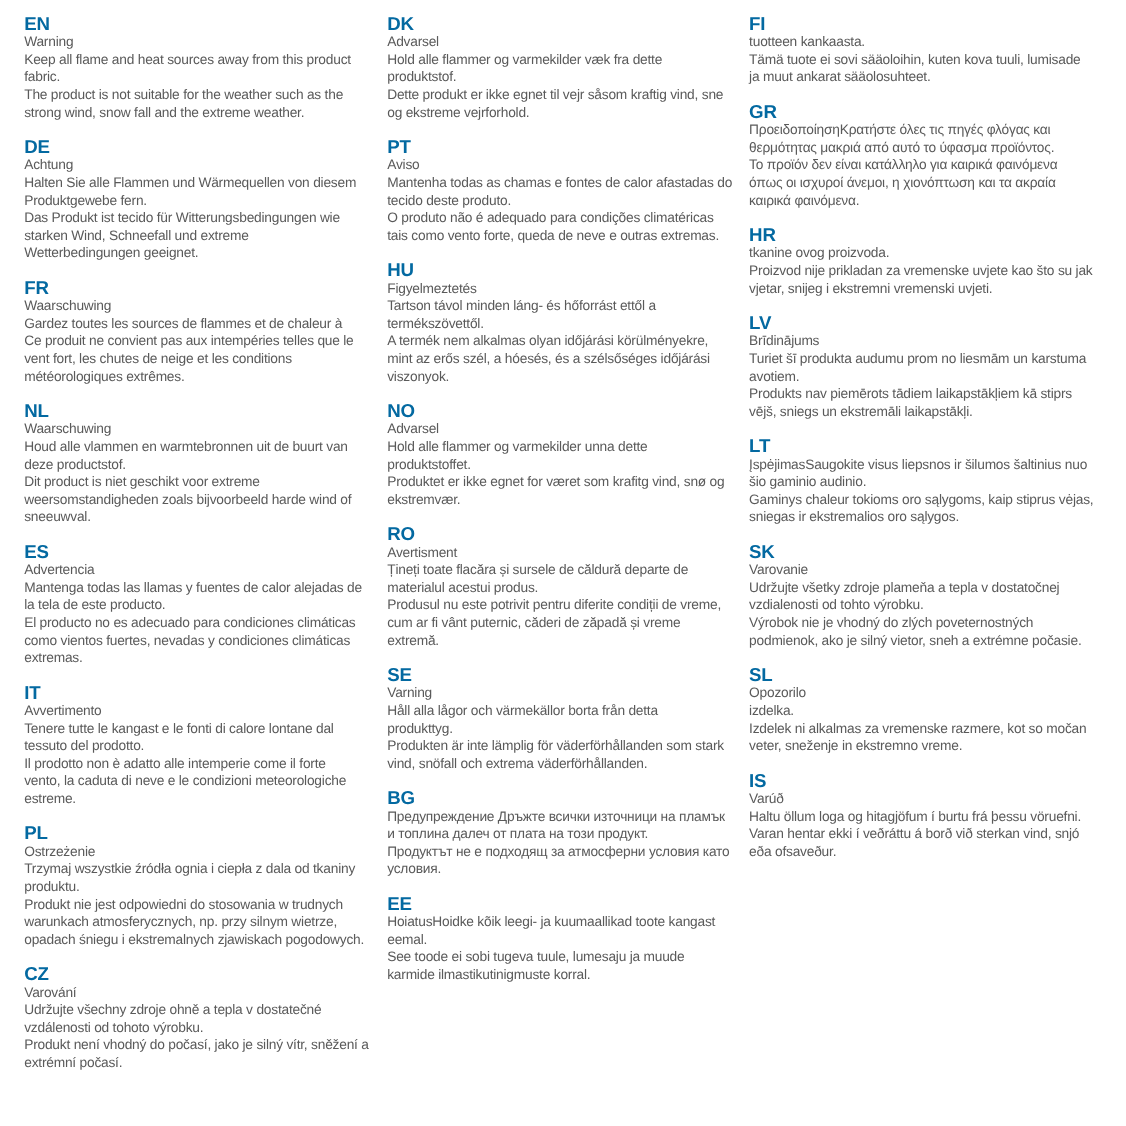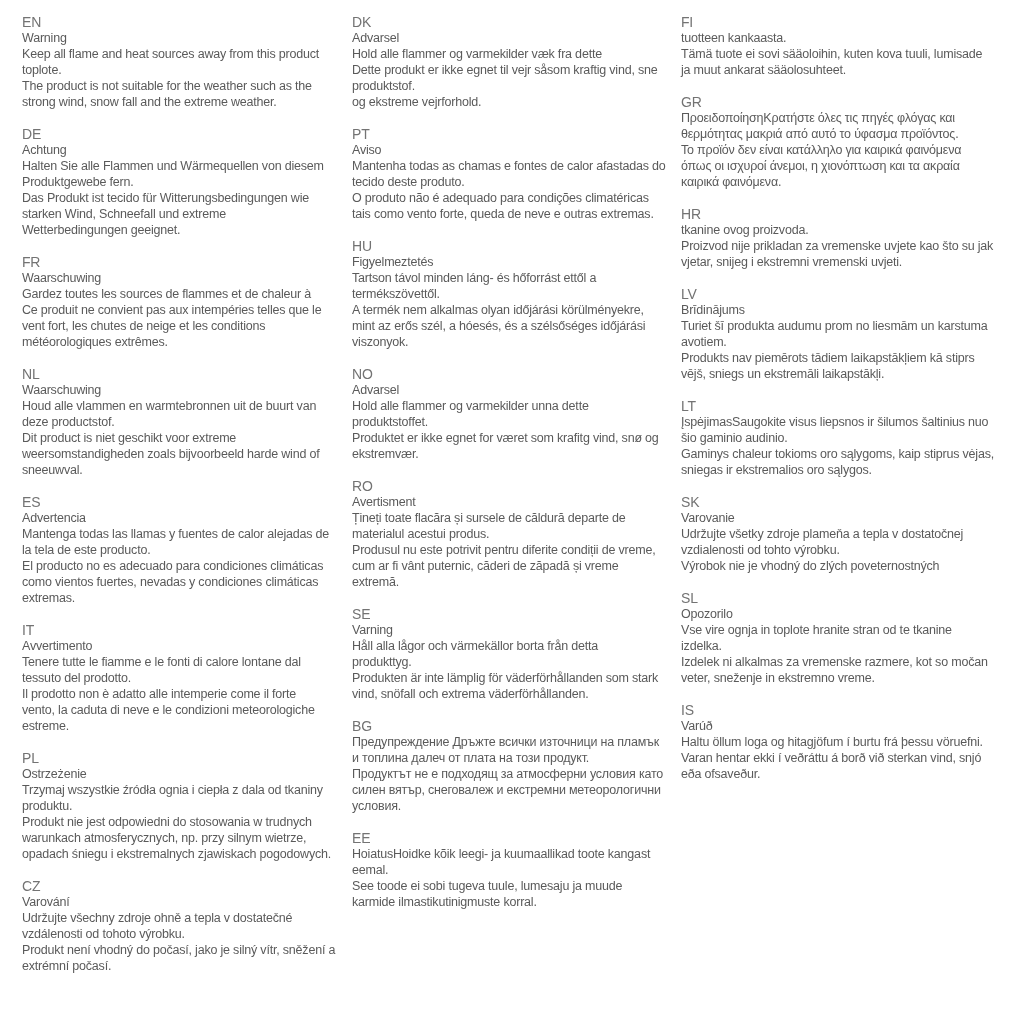--- a/index.html
+++ b/index.html
@@ -24,44 +24,44 @@
     top: 14px;
     width: 334px;
   }
   .col-0 { left: 22px; }
   .col-1 { left: 352px; }
   .col-2 { left: 681px; }
   .section {
     margin-bottom: 16px;
   }
   .lang-code {
-    font-weight: normal;
-    font-size: 14px;
+    font-weight: bold;
+    font-size: 17px;
     line-height: 16px;
-    color: #737373;
+    color: #0369a1;
     letter-spacing: -0.2px;
   }
   .warn-line {
     font-size: 12.5px;
     line-height: 16px;
     color: #5a5a5a;
     letter-spacing: -0.2px;
     white-space: nowrap;
   }
 </style>
 </head>
 <body>
 
 <div class="page">
   <div class="column col-0">
       <div class="section">
         <div class="lang-code">EN</div>
         <div class="warn-line">Warning</div>
         <div class="warn-line">Keep all flame and heat sources away from this product</div>
-        <div class="warn-line">toplote.</div>
+        <div class="warn-line">fabric.</div>
         <div class="warn-line">The product is not suitable for the weather such as the</div>
         <div class="warn-line">strong wind, snow fall and the extreme weather.</div>
       </div>
       <div class="section">
         <div class="lang-code">DE</div>
         <div class="warn-line">Achtung</div>
         <div class="warn-line">Halten Sie alle Flammen und Wärmequellen von diesem</div>
         <div class="warn-line">Produktgewebe fern.</div>
         <div class="warn-line">Das Produkt ist tecido für Witterungsbedingungen wie</div>
         <div class="warn-line">starken Wind, Schneefall und extreme</div>
@@ -89,21 +89,21 @@
         <div class="warn-line">Advertencia</div>
         <div class="warn-line">Mantenga todas las llamas y fuentes de calor alejadas de</div>
         <div class="warn-line">la tela de este producto.</div>
         <div class="warn-line">El producto no es adecuado para condiciones climáticas</div>
         <div class="warn-line">como vientos fuertes, nevadas y condiciones climáticas</div>
         <div class="warn-line">extremas.</div>
       </div>
       <div class="section">
         <div class="lang-code">IT</div>
         <div class="warn-line">Avvertimento</div>
-        <div class="warn-line">Tenere tutte le fiamme e le fonti di calore lontane dal</div>
+        <div class="warn-line">Tenere tutte le kangast e le fonti di calore lontane dal</div>
         <div class="warn-line">tessuto del prodotto.</div>
         <div class="warn-line">Il prodotto non è adatto alle intemperie come il forte</div>
         <div class="warn-line">vento, la caduta di neve e le condizioni meteorologiche</div>
         <div class="warn-line">estreme.</div>
       </div>
       <div class="section">
         <div class="lang-code">PL</div>
         <div class="warn-line">Ostrzeżenie</div>
         <div class="warn-line">Trzymaj wszystkie źródła ognia i ciepła z dala od tkaniny</div>
         <div class="warn-line">produktu.</div>
@@ -118,22 +118,22 @@
         <div class="warn-line">vzdálenosti od tohoto výrobku.</div>
         <div class="warn-line">Produkt není vhodný do počasí, jako je silný vítr, sněžení a</div>
         <div class="warn-line">extrémní počasí.</div>
       </div>
     </div>
   <div class="column col-1">
       <div class="section">
         <div class="lang-code">DK</div>
         <div class="warn-line">Advarsel</div>
         <div class="warn-line">Hold alle flammer og varmekilder væk fra dette</div>
+        <div class="warn-line">produktstof.</div>
         <div class="warn-line">Dette produkt er ikke egnet til vejr såsom kraftig vind, sne</div>
-        <div class="warn-line">produktstof.</div>
         <div class="warn-line">og ekstreme vejrforhold.</div>
       </div>
       <div class="section">
         <div class="lang-code">PT</div>
         <div class="warn-line">Aviso</div>
         <div class="warn-line">Mantenha todas as chamas e fontes de calor afastadas do</div>
         <div class="warn-line">tecido deste produto.</div>
         <div class="warn-line">O produto não é adequado para condições climatéricas</div>
         <div class="warn-line">tais como vento forte, queda de neve e outras extremas.</div>
       </div>
@@ -169,21 +169,20 @@
         <div class="warn-line">Håll alla lågor och värmekällor borta från detta</div>
         <div class="warn-line">produkttyg.</div>
         <div class="warn-line">Produkten är inte lämplig för väderförhållanden som stark</div>
         <div class="warn-line">vind, snöfall och extrema väderförhållanden.</div>
       </div>
       <div class="section">
         <div class="lang-code">BG</div>
         <div class="warn-line">Предупреждение Дръжте всички източници на пламък</div>
         <div class="warn-line">и топлина далеч от плата на този продукт.</div>
         <div class="warn-line">Продуктът не е подходящ за атмосферни условия като</div>
-        <div class="warn-line">силен вятър, снеговалеж и екстремни метеорологични</div>
         <div class="warn-line">условия.</div>
       </div>
       <div class="section">
         <div class="lang-code">EE</div>
         <div class="warn-line">HoiatusHoidke kõik leegi- ja kuumaallikad toote kangast</div>
         <div class="warn-line">eemal.</div>
         <div class="warn-line">See toode ei sobi tugeva tuule, lumesaju ja muude</div>
         <div class="warn-line">karmide ilmastikutinigmuste korral.</div>
       </div>
     </div>
@@ -222,25 +221,25 @@
         <div class="warn-line">šio gaminio audinio.</div>
         <div class="warn-line">Gaminys chaleur tokioms oro sąlygoms, kaip stiprus vėjas,</div>
         <div class="warn-line">sniegas ir ekstremalios oro sąlygos.</div>
       </div>
       <div class="section">
         <div class="lang-code">SK</div>
         <div class="warn-line">Varovanie</div>
         <div class="warn-line">Udržujte všetky zdroje plameňa a tepla v dostatočnej</div>
         <div class="warn-line">vzdialenosti od tohto výrobku.</div>
         <div class="warn-line">Výrobok nie je vhodný do zlých poveternostných</div>
+        <div class="warn-line">podmienok, ako je silný vietor, sneh a extrémne počasie.</div>
       </div>
       <div class="section">
         <div class="lang-code">SL</div>
         <div class="warn-line">Opozorilo</div>
-        <div class="warn-line">Vse vire ognja in toplote hranite stran od te tkanine</div>
         <div class="warn-line">izdelka.</div>
         <div class="warn-line">Izdelek ni alkalmas za vremenske razmere, kot so močan</div>
         <div class="warn-line">veter, sneženje in ekstremno vreme.</div>
       </div>
       <div class="section">
         <div class="lang-code">IS</div>
         <div class="warn-line">Varúð</div>
         <div class="warn-line">Haltu öllum loga og hitagjöfum í burtu frá þessu vöruefni.</div>
         <div class="warn-line">Varan hentar ekki í veðráttu á borð við sterkan vind, snjó</div>
         <div class="warn-line">eða ofsaveður.</div>

